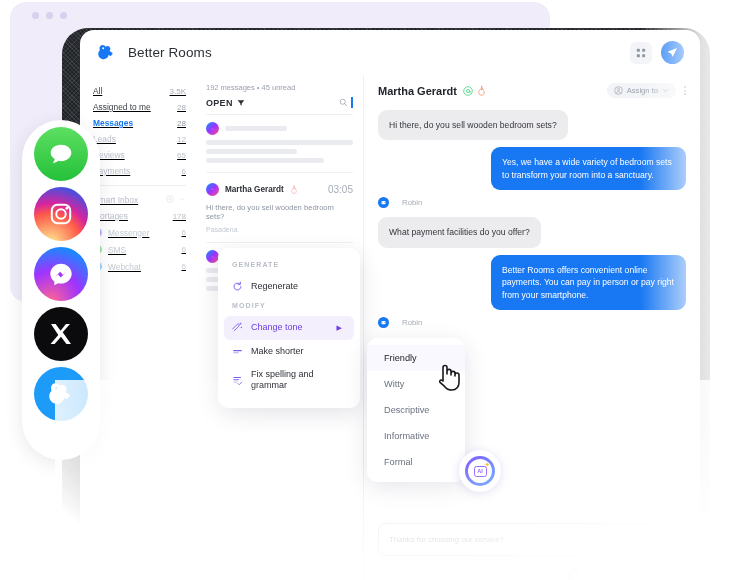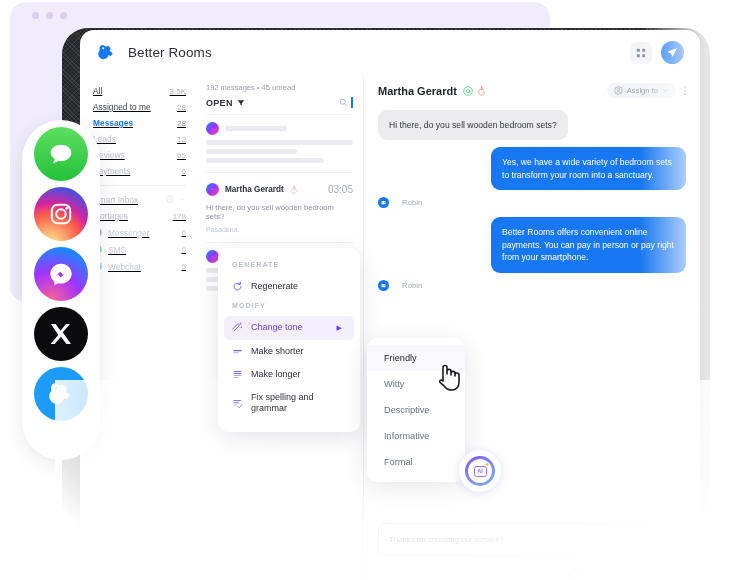--- a/index.html
+++ b/index.html
@@ -502,20 +502,23 @@
             <span class="sender-av">
               <svg width="7" height="7" viewBox="0 0 14 14">
                 <rect x="3" y="4" width="8" height="6.4" rx="1.4" fill="#fff"></rect>
                 <circle cx="5.4" cy="7.2" r=".9" fill="#1877f2"></circle>
                 <circle cx="8.6" cy="7.2" r=".9" fill="#1877f2"></circle>
               </svg>
             </span>
             <span class="sender-name">Robin</span>
           </div>
 
+          <div class="row">
+            <div class="bubble in">What payment facilities do you offer?</div>
+          </div>
 
           <div class="row right">
             <div class="bubble out">Better Rooms offers convenient online payments. You can pay in person or pay right from your smartphone.</div>
           </div>
           <div class="sender">
             <span class="sender-av">
               <svg width="7" height="7" viewBox="0 0 14 14">
                 <rect x="3" y="4" width="8" height="6.4" rx="1.4" fill="#fff"></rect>
                 <circle cx="5.4" cy="7.2" r=".9" fill="#1877f2"></circle>
                 <circle cx="8.6" cy="7.2" r=".9" fill="#1877f2"></circle>
@@ -586,31 +589,20 @@
     <div class="ctx-item">
       <span class="ci">
         <svg width="11" height="11" viewBox="0 0 14 14">
           <rect x="1.5" y="5.2" width="11" height="1.4" rx=".7" fill="#7c5cf0"></rect>
           <rect x="1.5" y="7.8" width="7" height="1.4" rx=".7" fill="#b6a6f7"></rect>
         </svg>
       </span>
       <span class="txt">Make shorter</span>
     </div>
 
-    <div class="ctx-item">
-      <span class="ci">
-        <svg width="11" height="11" viewBox="0 0 14 14">
-          <rect x="2" y="2.4" width="10" height="1.3" rx=".6" fill="#7c5cf0"></rect>
-          <rect x="2" y="5" width="10" height="1.3" rx=".6" fill="#7c5cf0"></rect>
-          <rect x="2" y="7.6" width="10" height="1.3" rx=".6" fill="#b6a6f7"></rect>
-          <rect x="2" y="10.2" width="6.5" height="1.3" rx=".6" fill="#b6a6f7"></rect>
-        </svg>
-      </span>
-      <span class="txt">Make longer</span>
-    </div>
 
     <div class="ctx-item">
       <span class="ci">
         <svg width="11" height="11" viewBox="0 0 14 14">
           <rect x="1.6" y="2.6" width="10" height="1.2" rx=".6" fill="#7c5cf0"></rect>
           <rect x="1.6" y="5.4" width="7.5" height="1.2" rx=".6" fill="#7c5cf0"></rect>
           <rect x="1.6" y="8.2" width="5.5" height="1.2" rx=".6" fill="#b6a6f7"></rect>
           <path d="M7.6 10.8l1.6 1.6 3.2-3.4" fill="none" stroke="#7c5cf0" stroke-width="1.2" stroke-linecap="round"></path>
         </svg>
       </span>

